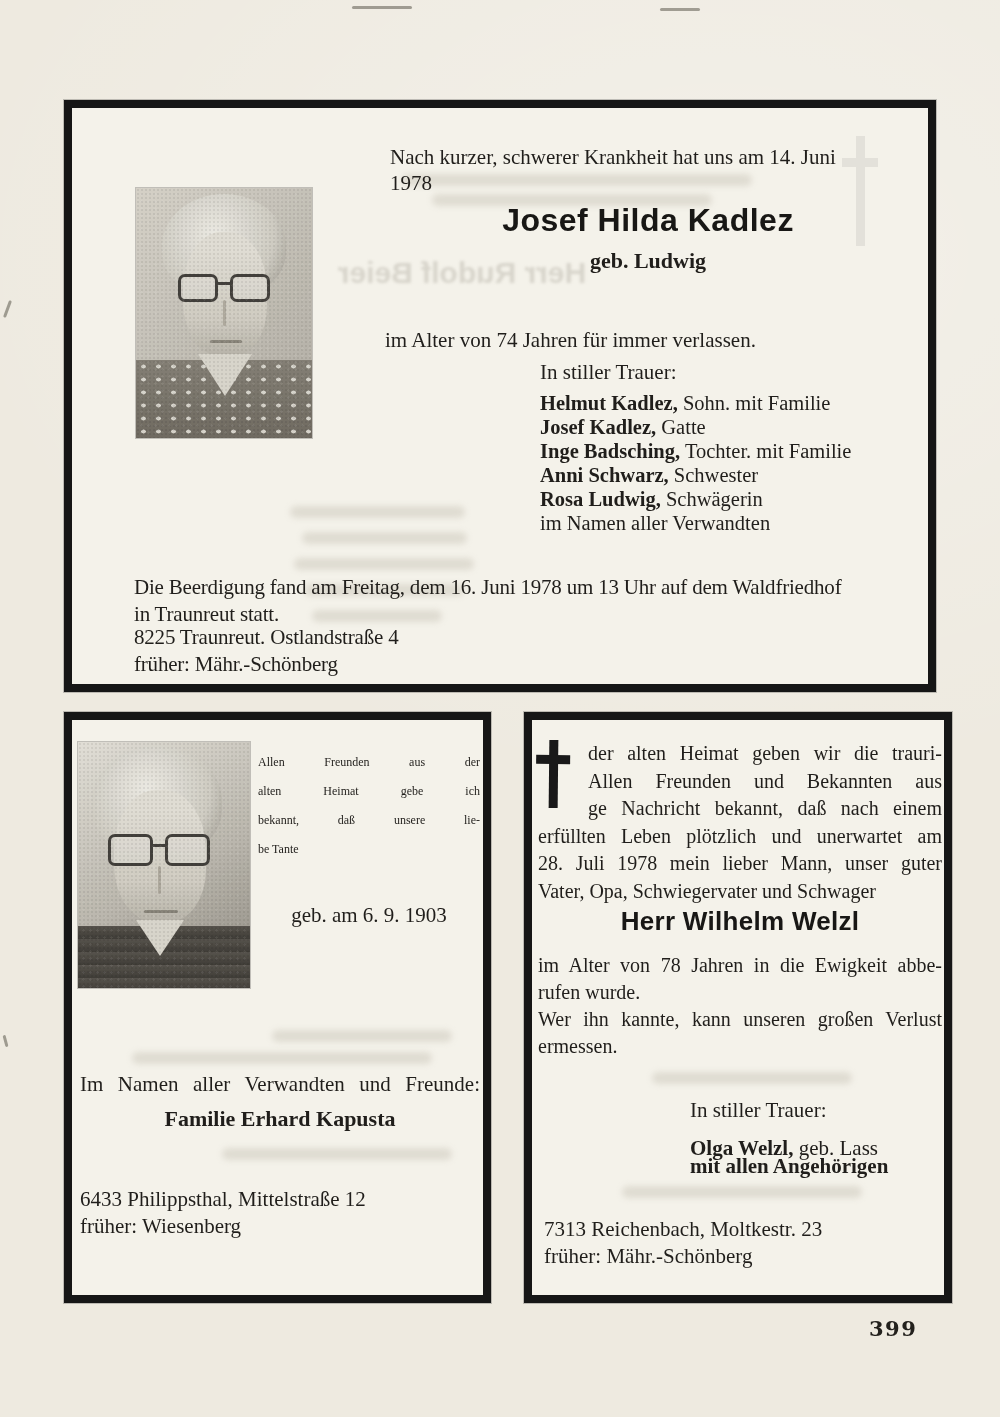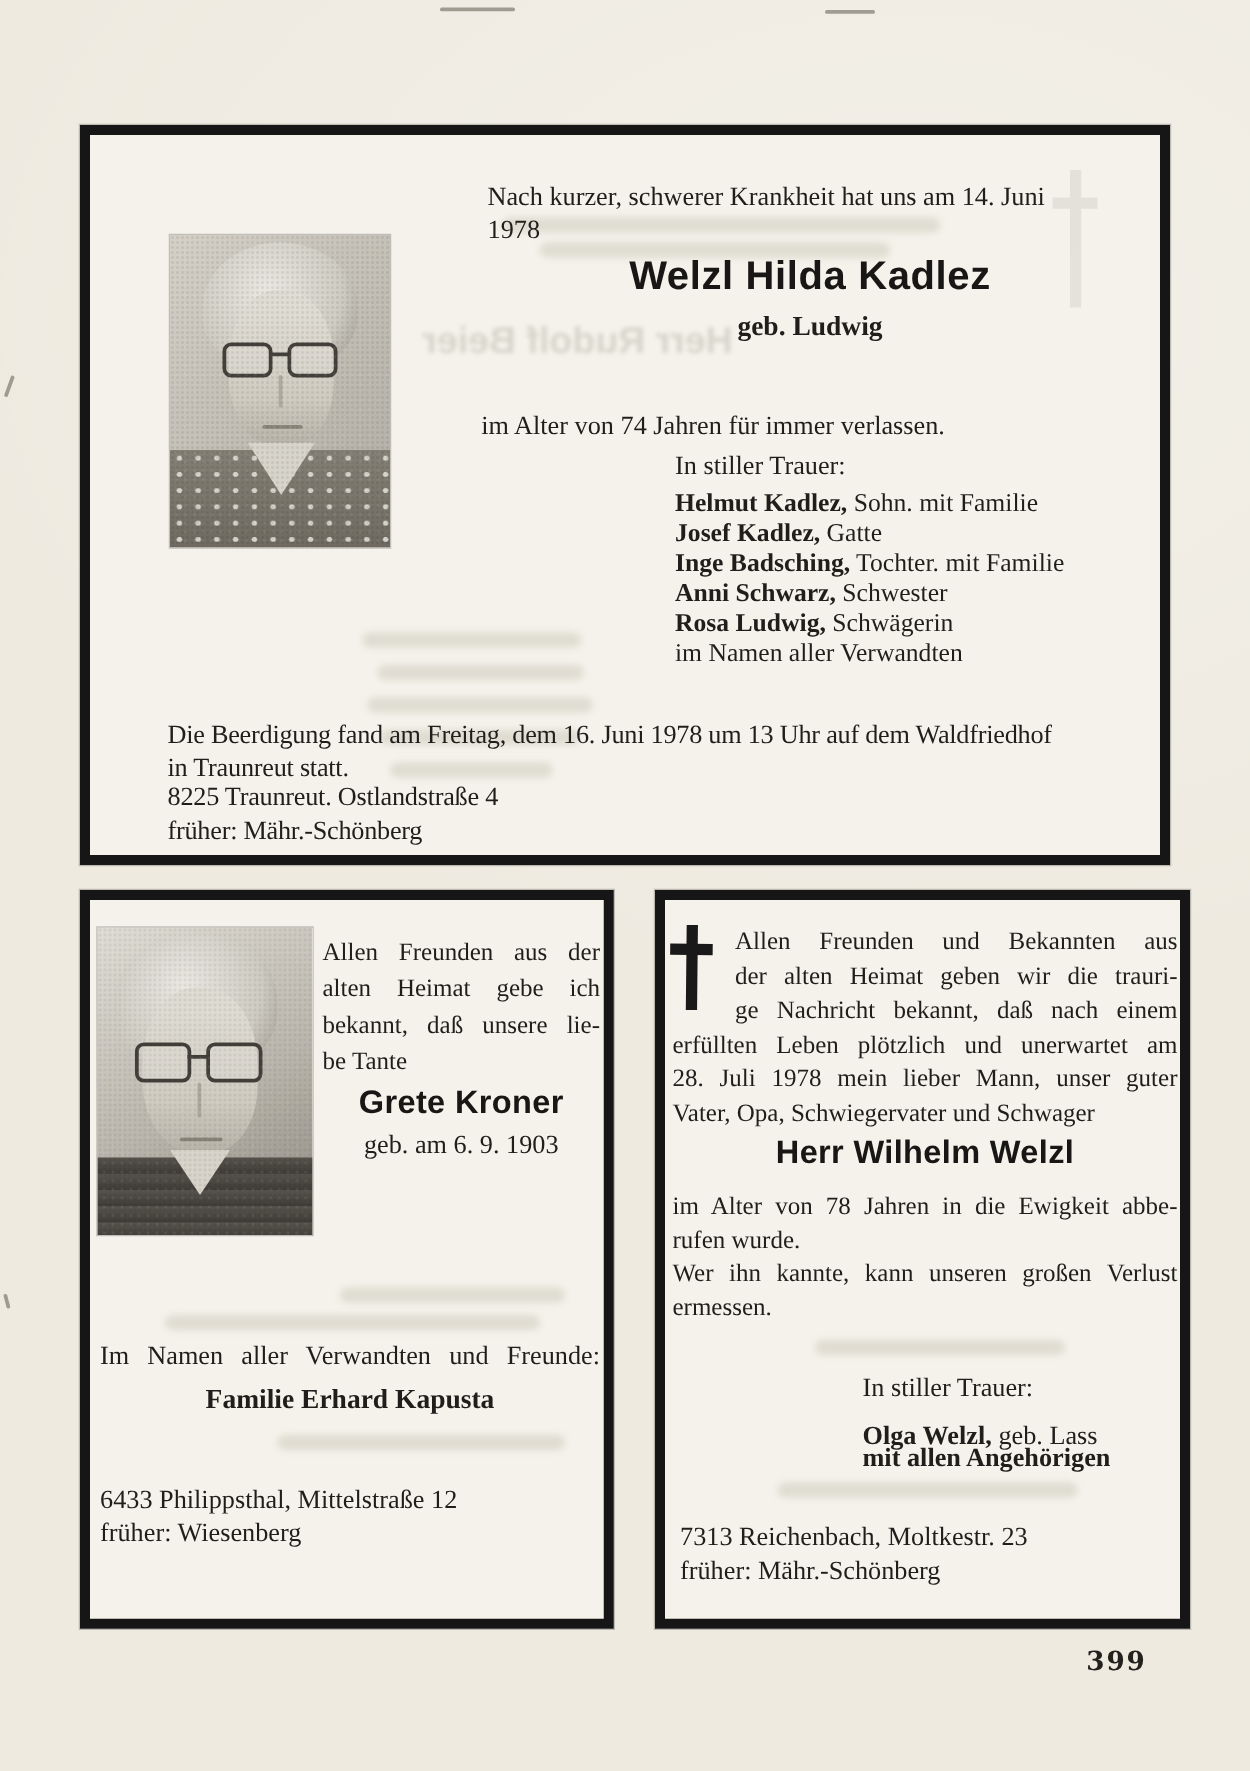--- a/index.html
+++ b/index.html
@@ -72,21 +72,21 @@
       radial-gradient(rgba(235,232,224,0.85) 2px, transparent 2.6px),
       linear-gradient(180deg,#847f74, #6e695f);
     background-size:15px 13px, 100% 100%; }
   #photo-kroner .ph-body {
     background-image:linear-gradient(180deg,#55514a, #3c3933);
   }
   .ph-collar { position:absolute; background:#dcd8ce;
     clip-path:polygon(0 0, 100% 0, 50% 100%); }
 
   
-  .kr-intro  { left:186px; top:28px;  width:222px; font-size:20px; line-height:29px; }
+  .kr-intro  { left:186px; top:28px;  width:222px; font-size:12px; line-height:29px; }
   .kr-name   { left:186px; top:146px; width:222px; font-size:26px; text-align:center; letter-spacing:0.3px; }
   .kr-birth  { left:186px; top:183px; width:222px; text-align:center; font-size:21px; }
   .kr-death  { left:186px; top:238px; width:222px; font-size:20px; line-height:29px; }
   .kr-inname { left:8px;   top:352px; width:400px; font-size:21px; }
   .kr-family { left:8px;   top:386px; width:400px; text-align:center; font-size:22px; font-weight:bold; }
   .kr-address{ left:8px;   top:466px; width:400px; font-size:21px; line-height:27px; }
 
   
   .wz-intro  { left:6px; top:20px; width:404px; font-size:20px; line-height:27.5px; }
   .wz-intro .ind { padding-left:50px; }
@@ -167,21 +167,21 @@
       <div class="ph-mouth" style="left:74px; top:152px; width:32px;"></div>
       <div class="ph-body" style="top:172px;"></div>
       <div class="ph-collar" style="left:62px; top:166px; width:54px; height:42px;"></div>
     </div>
 
     <div class="kd-intro serif">
       <div>Nach kurzer, schwerer Krankheit hat uns am 14. Juni</div>
       <div>1978</div>
     </div>
 
-    <div class="kd-name sans-title">Welzl Hilda Kadlez</div>
+    <div class="kd-name sans-title">Josef Hilda Kadlez</div>
     <div class="kd-maiden serif">geb. Ludwig</div>
     <div class="kd-age serif">im Alter von 74 Jahren für immer verlassen.</div>
 
     <div class="kd-trauer serif">In stiller Trauer:</div>
 
     <div class="kd-mourners serif">
       <div><span class="bold">Helmut Kadlez,</span><span> Sohn. mit Familie</span></div>
       <div><span class="bold">Josef Kadlez,</span><span> Gatte</span></div>
       <div><span class="bold">Inge Badsching,</span><span> Tochter. mit Familie</span></div>
       <div><span class="bold">Anni Schwarz,</span><span> Schwester</span></div>
@@ -220,21 +220,20 @@
       <div class="ph-collar" style="left:58px; top:178px; width:48px; height:36px;"></div>
     </div>
 
     <div class="kr-intro serif">
       <div class="jline">Allen Freunden aus der</div>
       <div class="jline">alten Heimat gebe ich</div>
       <div class="jline">bekannt, daß unsere lie-</div>
       <div>be Tante</div>
     </div>
 
-    <div class="kr-name sans-title">Grete Kroner</div>
     <div class="kr-birth serif">geb. am 6. 9. 1903</div>
 
 
     <div class="kr-inname serif jline">Im Namen aller Verwandten und Freunde:</div>
     <div class="kr-family serif">Familie Erhard Kapusta</div>
 
     <div class="kr-address serif">
       <div>6433 Philippsthal, Mittelstraße 12</div>
       <div>früher: Wiesenberg</div>
     </div>
@@ -244,22 +243,22 @@
 
     <div class="smudge" style="left:120px; top:352px; width:200px;"></div>
     <div class="smudge" style="left:90px; top:466px; width:240px;"></div>
 
     <div class="cross" id="wz-cross">
         <span class="v"></span>
         <span class="h"></span>
       </div>
 
     <div class="wz-intro serif">
+      <div class="jline ind">der alten Heimat geben wir die trauri-</div>
       <div class="jline ind">Allen Freunden und Bekannten aus</div>
-      <div class="jline ind">der alten Heimat geben wir die trauri-</div>
       <div class="jline ind">ge Nachricht bekannt, daß nach einem</div>
       <div class="jline">erfüllten Leben plötzlich und unerwartet am</div>
       <div class="jline">28. Juli 1978 mein lieber Mann, unser guter</div>
       <div>Vater, Opa, Schwiegervater und Schwager</div>
     </div>
 
     <div class="wz-name sans-title">Herr Wilhelm Welzl</div>
 
     <div class="wz-death serif">
       <div class="jline">im Alter von 78 Jahren in die Ewigkeit abbe-</div>

